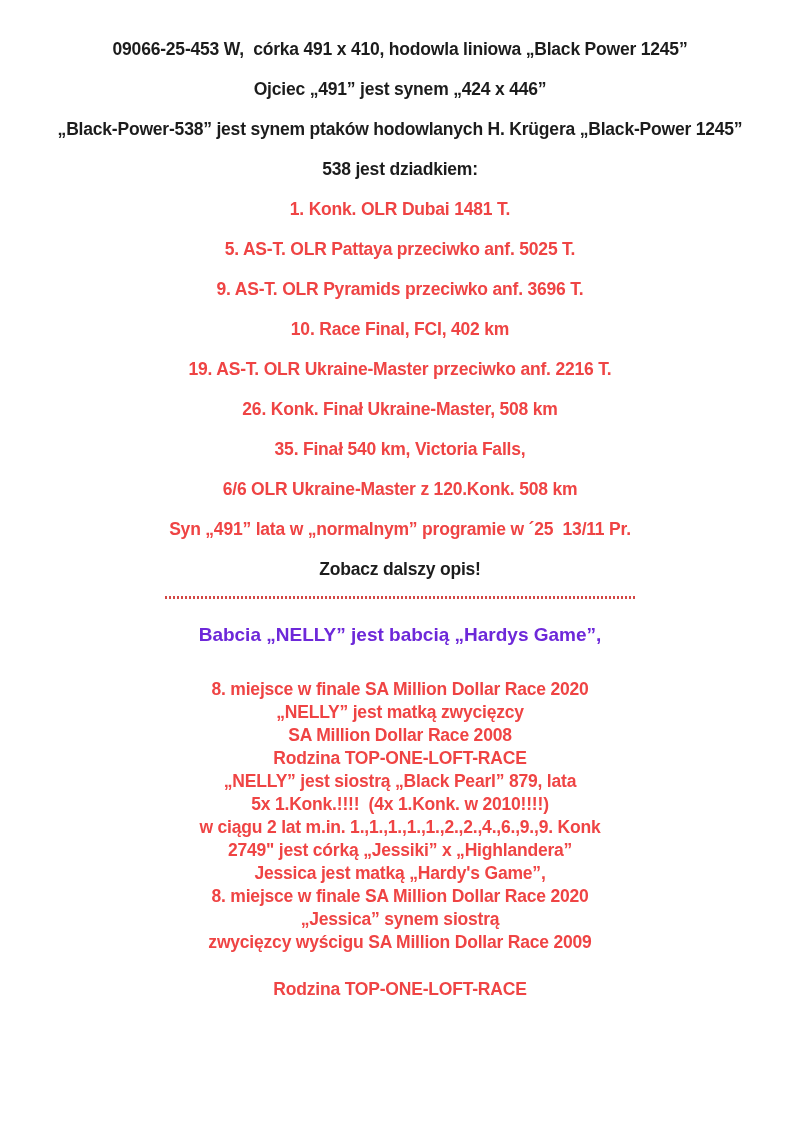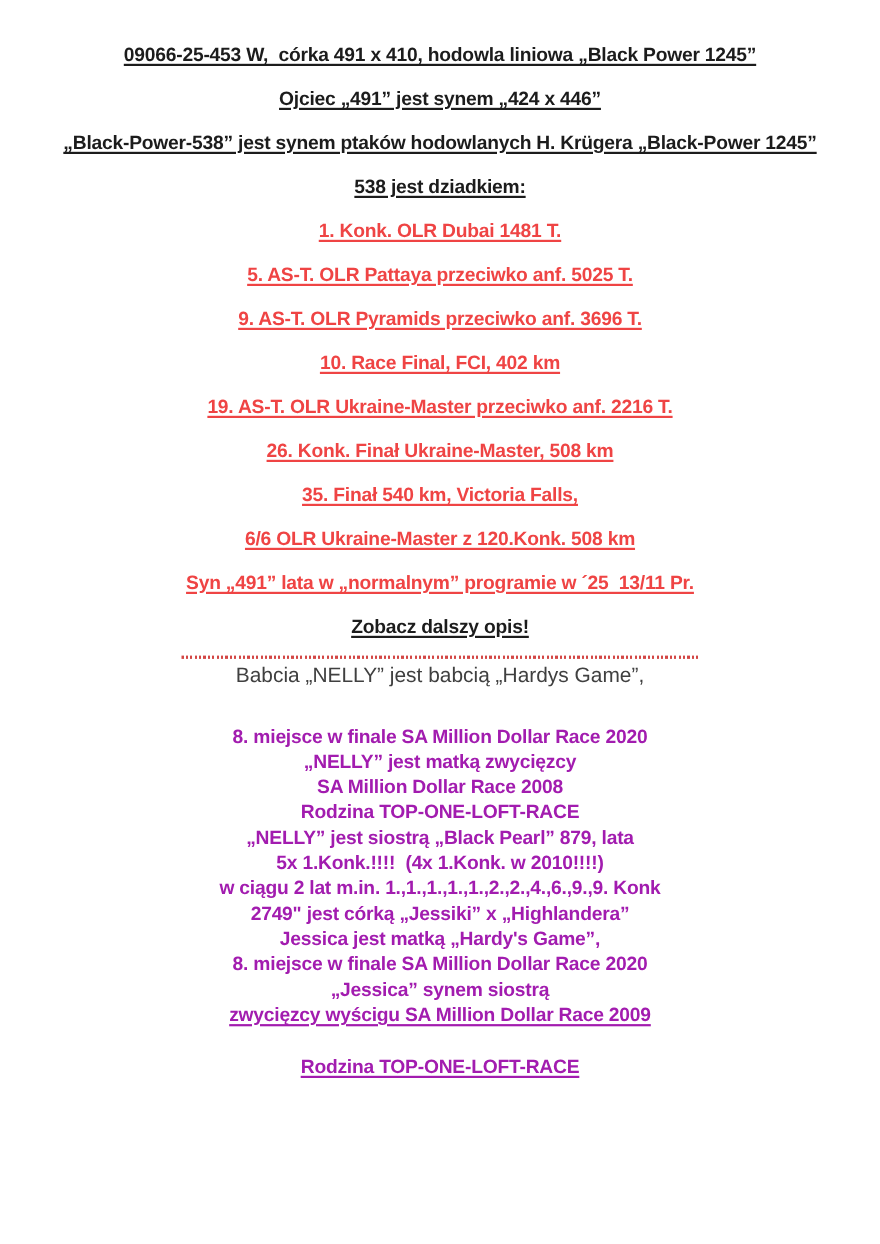--- a/index.html
+++ b/index.html
@@ -21,52 +21,51 @@
     align-items: center;
     justify-content: center;
     font-weight: bold;
     font-size: 17.5px;
     letter-spacing: -0.2px;
     white-space: pre;
   }
   .black { color: #1c1c1c; }
   .red   { color: #ef4444; }
   .u {
-    text-decoration: underline;
     text-decoration-thickness: 2px;
     text-underline-offset: 3px;
   }
   .header-section { padding-top: 29px; }
   .separator {
     width: 470px;
     height: 3px;
     margin: 7px auto 0 auto;
     background: repeating-linear-gradient(90deg, #d34745 0 2px, transparent 2px 4px);
   }
   .grandma {
-    margin-top: 4px;
+    margin-top: 24px;
     height: 24px;
     display: flex;
     align-items: center;
     justify-content: center;
     font-size: 19px;
-    font-weight: 400;
-    color: #404040;
+    font-weight: 700;
+    color: #6d28d9;
     white-space: pre;
   }
   .red-block { margin-top: 31px; }
   .rline {
     height: 23px;
     display: flex;
     align-items: center;
     justify-content: center;
     font-weight: bold;
     font-size: 17.5px;
     letter-spacing: -0.2px;
-    color: #a21caf;
+    color: #ef4444;
     white-space: pre;
   }
   .family { margin-top: 24px; }
 </style>
 </head>
 <body>
 
 <div class="page">
 
   <div class="header-section">

